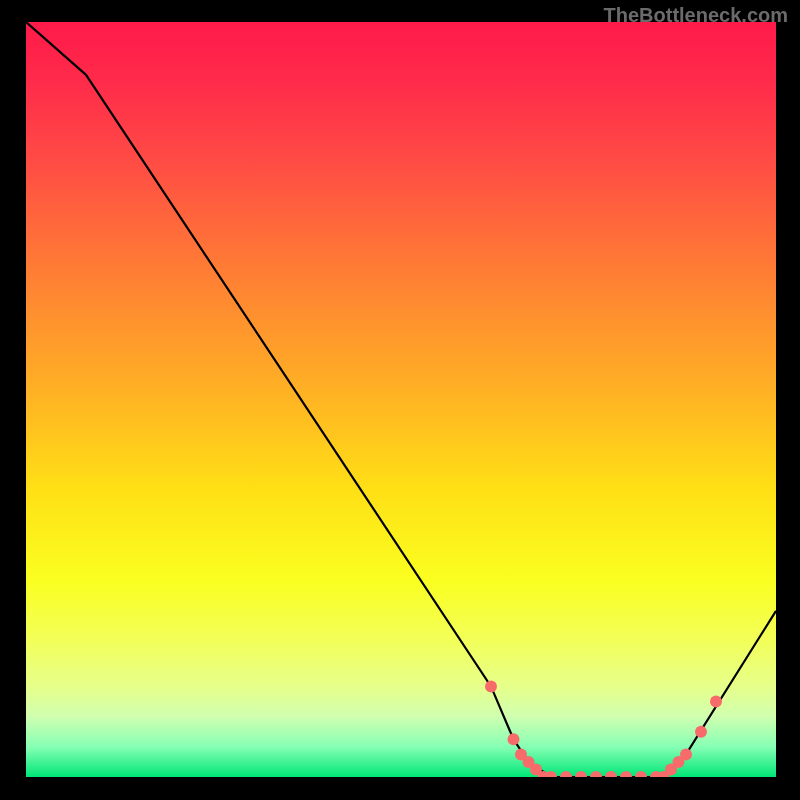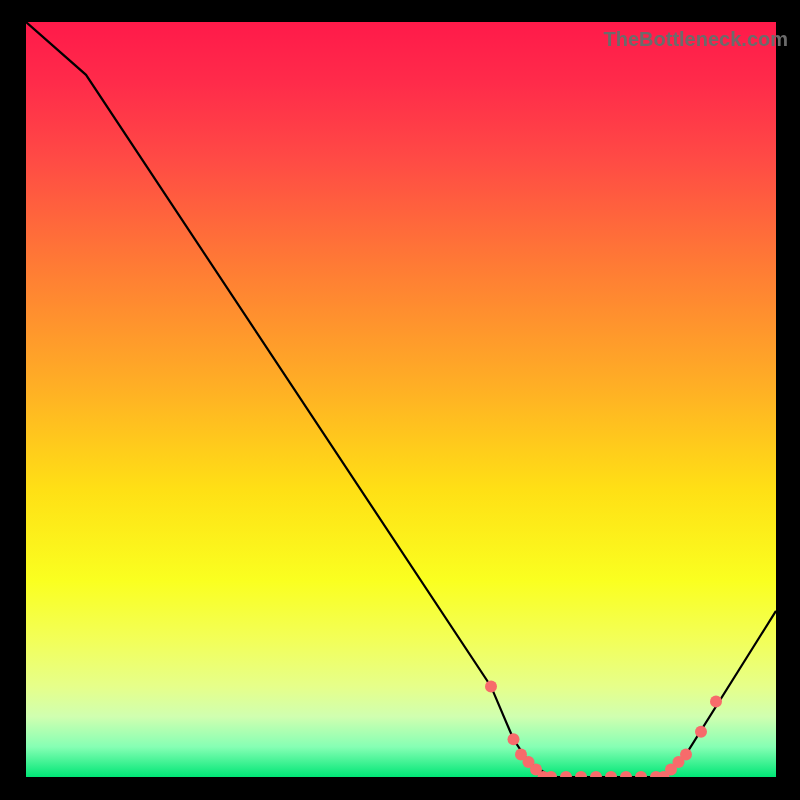--- a/index.html
+++ b/index.html
@@ -12,21 +12,20 @@
   }
   .watermark {
     position: absolute;
     top: 4px;
     right: 12px;
     font-family: Arial, sans-serif;
     font-size: 20px;
     font-weight: bold;
     color: #6b6b6b;
     z-index: 10;
-    margin-top: 24px;
   }
   .plot-area {
     position: absolute;
     left: 26px;
     top: 22px;
     width: 750px;
     height: 755px;
     overflow: hidden;
   }
   .gradient-bg {

